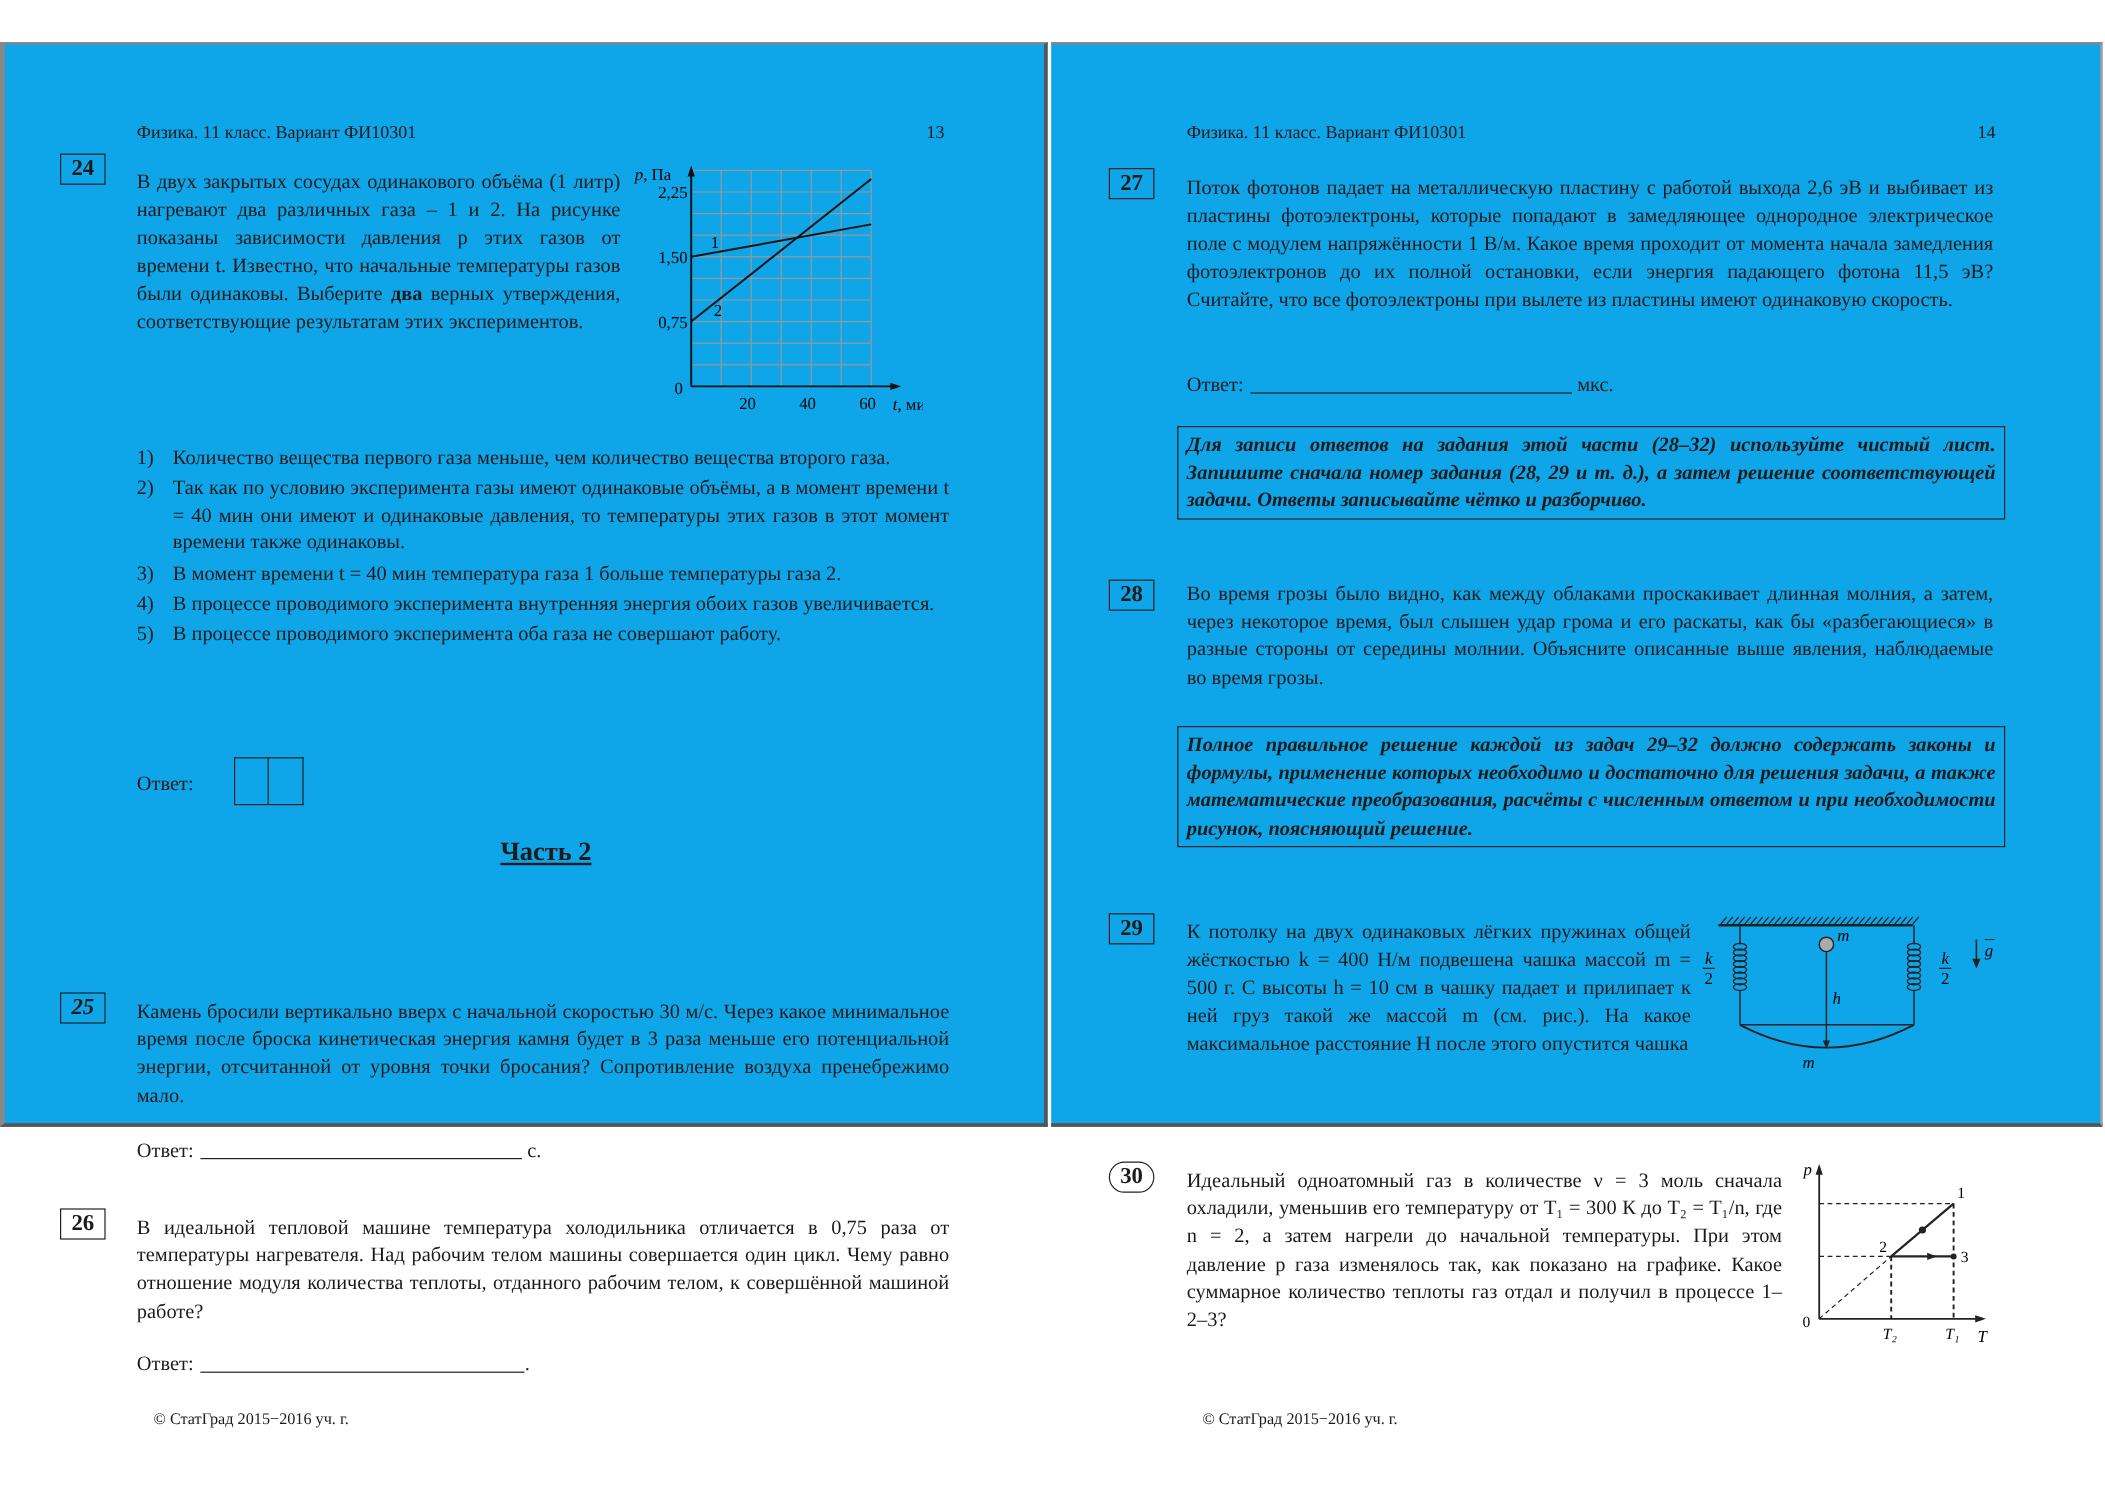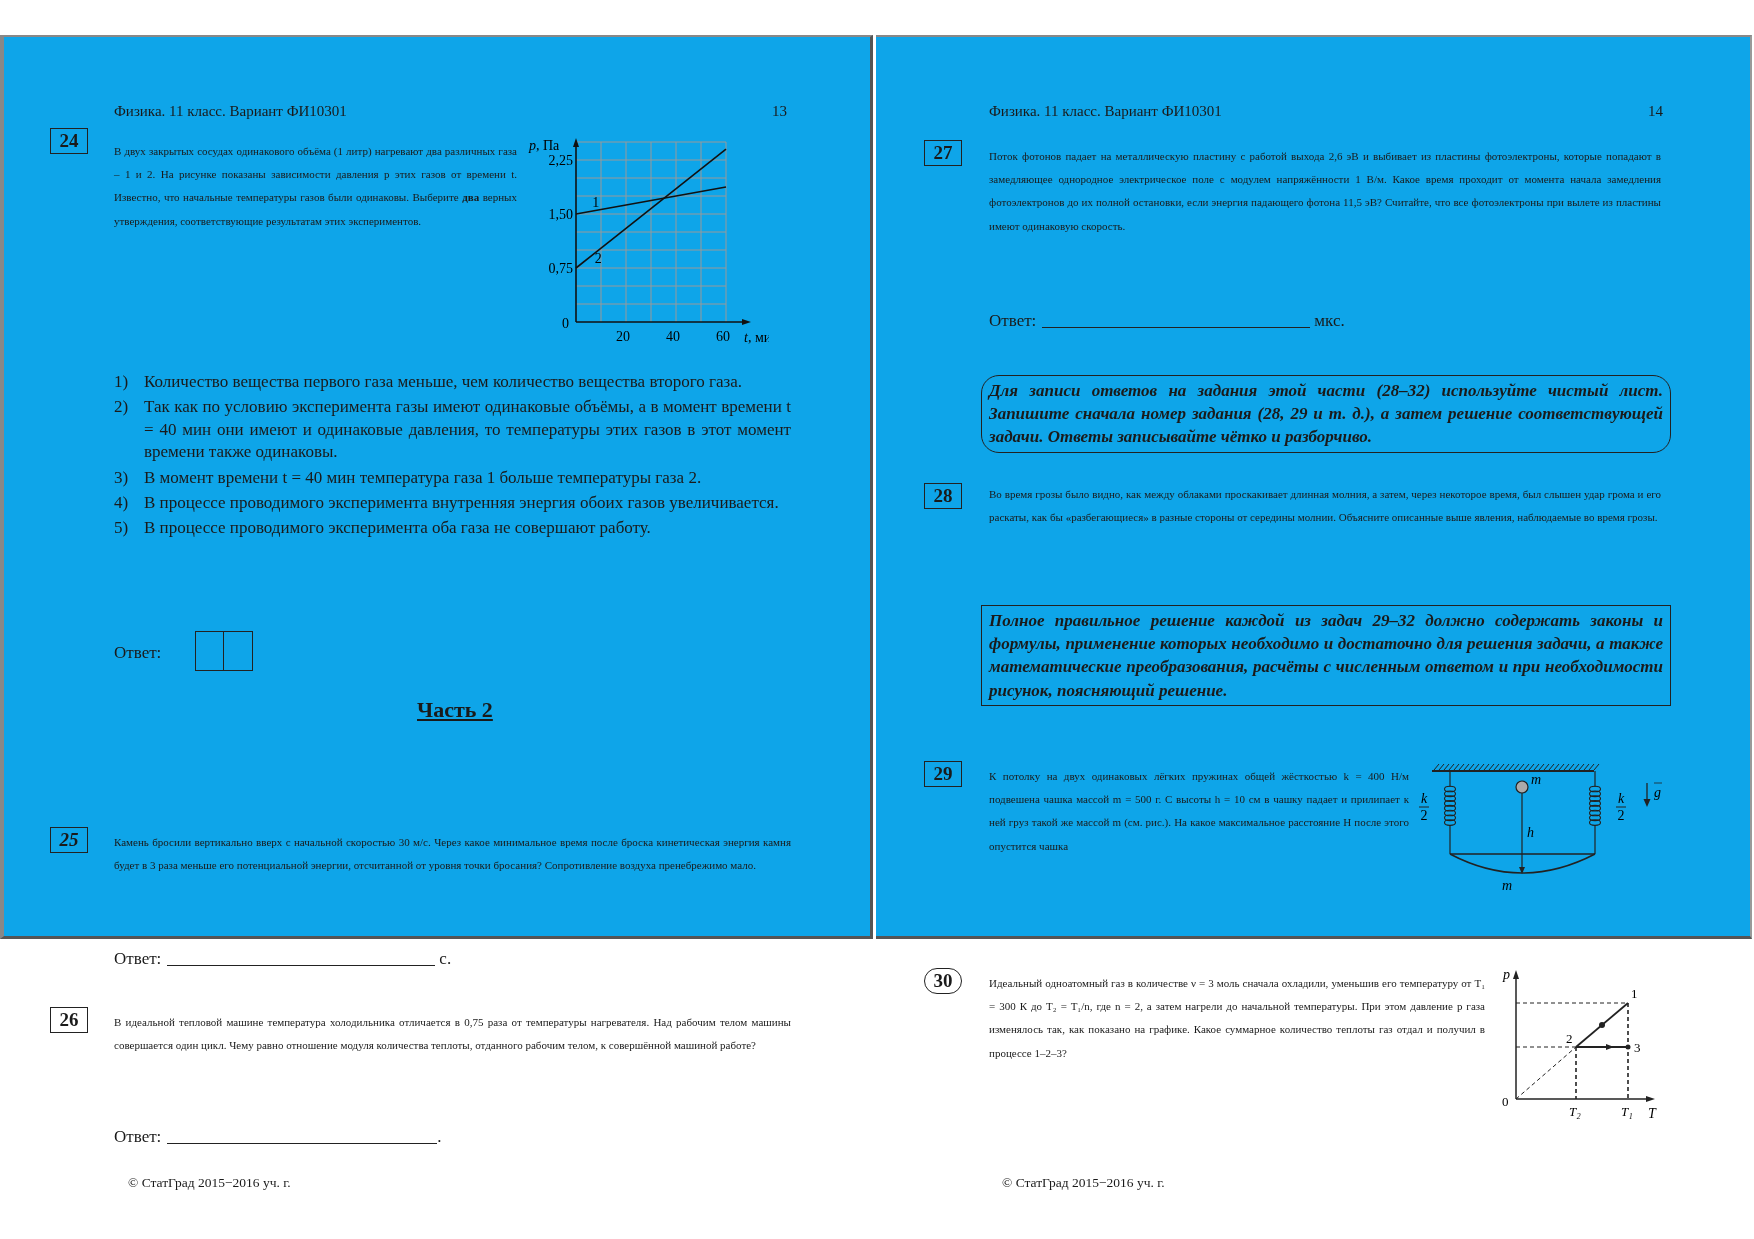--- a/index.html
+++ b/index.html
@@ -10,21 +10,21 @@
   .sheet { position: absolute; top: 5px; width: 873px; height: 904px; background: #0ea5e9; box-sizing: border-box; margin-top: 30px; }
   .sheet.left { left: 0; border-left: 4px solid #888; border-top: 2px solid #888; border-bottom: 3px solid #555; border-right: 3px solid #555; }
   .sheet.right { left: 876px; width: 876px; border-top: 2px solid #888; border-bottom: 3px solid #555; border-right: 2px solid #999; }
   .abs { position: absolute; }
   .hdr { font-size: 15px; top: 66px; }
   .pnum { font-size: 15px; top: 66px; }
   .tnum {
     position: absolute; width: 38px; height: 26px; border: 1.5px solid #222; box-sizing: border-box;
     font-weight: bold; font-size: 19px; text-align: center; line-height: 23px;
   }
-  .para { position: absolute; font-size: 11px; line-height: 23.2px; text-align: justify; }
+  .para { position: absolute; font-size: 17px; line-height: 23.2px; text-align: justify; }
   .para b { font-weight: bold; }
   .ilist { position: absolute; font-size: 17px; line-height: 22.6px; }
   .ilist .item { display: flex; margin-bottom: 2.6px; text-align: justify; }
   .ilist .n { width: 30px; flex: none; }
   .ilist .t { flex: 1; }
   .instr {
     position: absolute; border: 1.5px solid #222; box-sizing: border-box; padding: 3px 7px;
     font-style: italic; font-weight: bold; font-size: 17px; line-height: 23.2px; text-align: justify;
   }
   .ans { position: absolute; font-size: 17px; display: flex; align-items: flex-end; }
@@ -150,21 +150,21 @@
   <span class="abs pnum" style="left:772px;">14</span>
 
   <div class="tnum" style="left:48px; top:103px;">27</div>
   <div class="para" style="left:113px; top:108px; width:672px;">Поток фотонов падает на металлическую пластину с работой выхода 2,6 эВ и выбивает из пластины фотоэлектроны, которые попадают в замедляющее однородное электрическое поле с модулем напряжённости 1 В/м. Какое время проходит от момента начала замедления фотоэлектронов до их полной остановки, если энергия падающего фотона 11,5 эВ? Считайте, что все фотоэлектроны при вылете из пластины имеют одинаковую скорость.</div>
   <div class="ans" style="left:113px; top:274px;">
     <span>Ответ:</span>
     <span class="line" style="width:268px;"></span>
     <span>мкс.</span>
   </div>
 
-  <div class="instr" style="left:105px; top:338px; width:690px;border-radius:18px;">Для записи ответов на задания этой части (28–32) используйте чистый лист. Запишите сначала номер задания (28, 29 и т. д.), а затем решение соответствующей задачи. Ответы записывайте чётко и разборчиво.</div>
+  <div class="instr" style="left:105px; top:318px; width:690px;">Для записи ответов на задания этой части (28–32) используйте чистый лист. Запишите сначала номер задания (28, 29 и т. д.), а затем решение соответствующей задачи. Ответы записывайте чётко и разборчиво.</div>
 
   <div class="tnum" style="left:48px; top:446px;">28</div>
   <div class="para" style="left:113px; top:446px; width:672px;">Во время грозы было видно, как между облаками проскакивает длинная молния, а затем, через некоторое время, был слышен удар грома и его раскаты, как бы «разбегающиеся» в разные стороны от середины молнии. Объясните описанные выше явления, наблюдаемые во время грозы.</div>
 
   <div class="instr" style="left:105px; top:568px; width:690px;">Полное правильное решение каждой из задач 29–32 должно содержать законы и формулы, применение которых необходимо и достаточно для решения задачи, а также математические преобразования, расчёты с численным ответом и при необходимости рисунок, поясняющий решение.</div>
 
   <div class="tnum" style="left:48px; top:724px;">29</div>
   <div class="para" style="left:113px; top:728px; width:420px;">К потолку на двух одинаковых лёгких пружинах общей жёсткостью k = 400 Н/м подвешена чашка массой m = 500 г. С высоты h = 10 см в чашку падает и прилипает к ней груз такой же массой m (см. рис.). На какое максимальное расстояние H после этого опустится чашка</div>
 
   <svg class="abs" style="left:538px; top:720px;" width="260" height="140">

